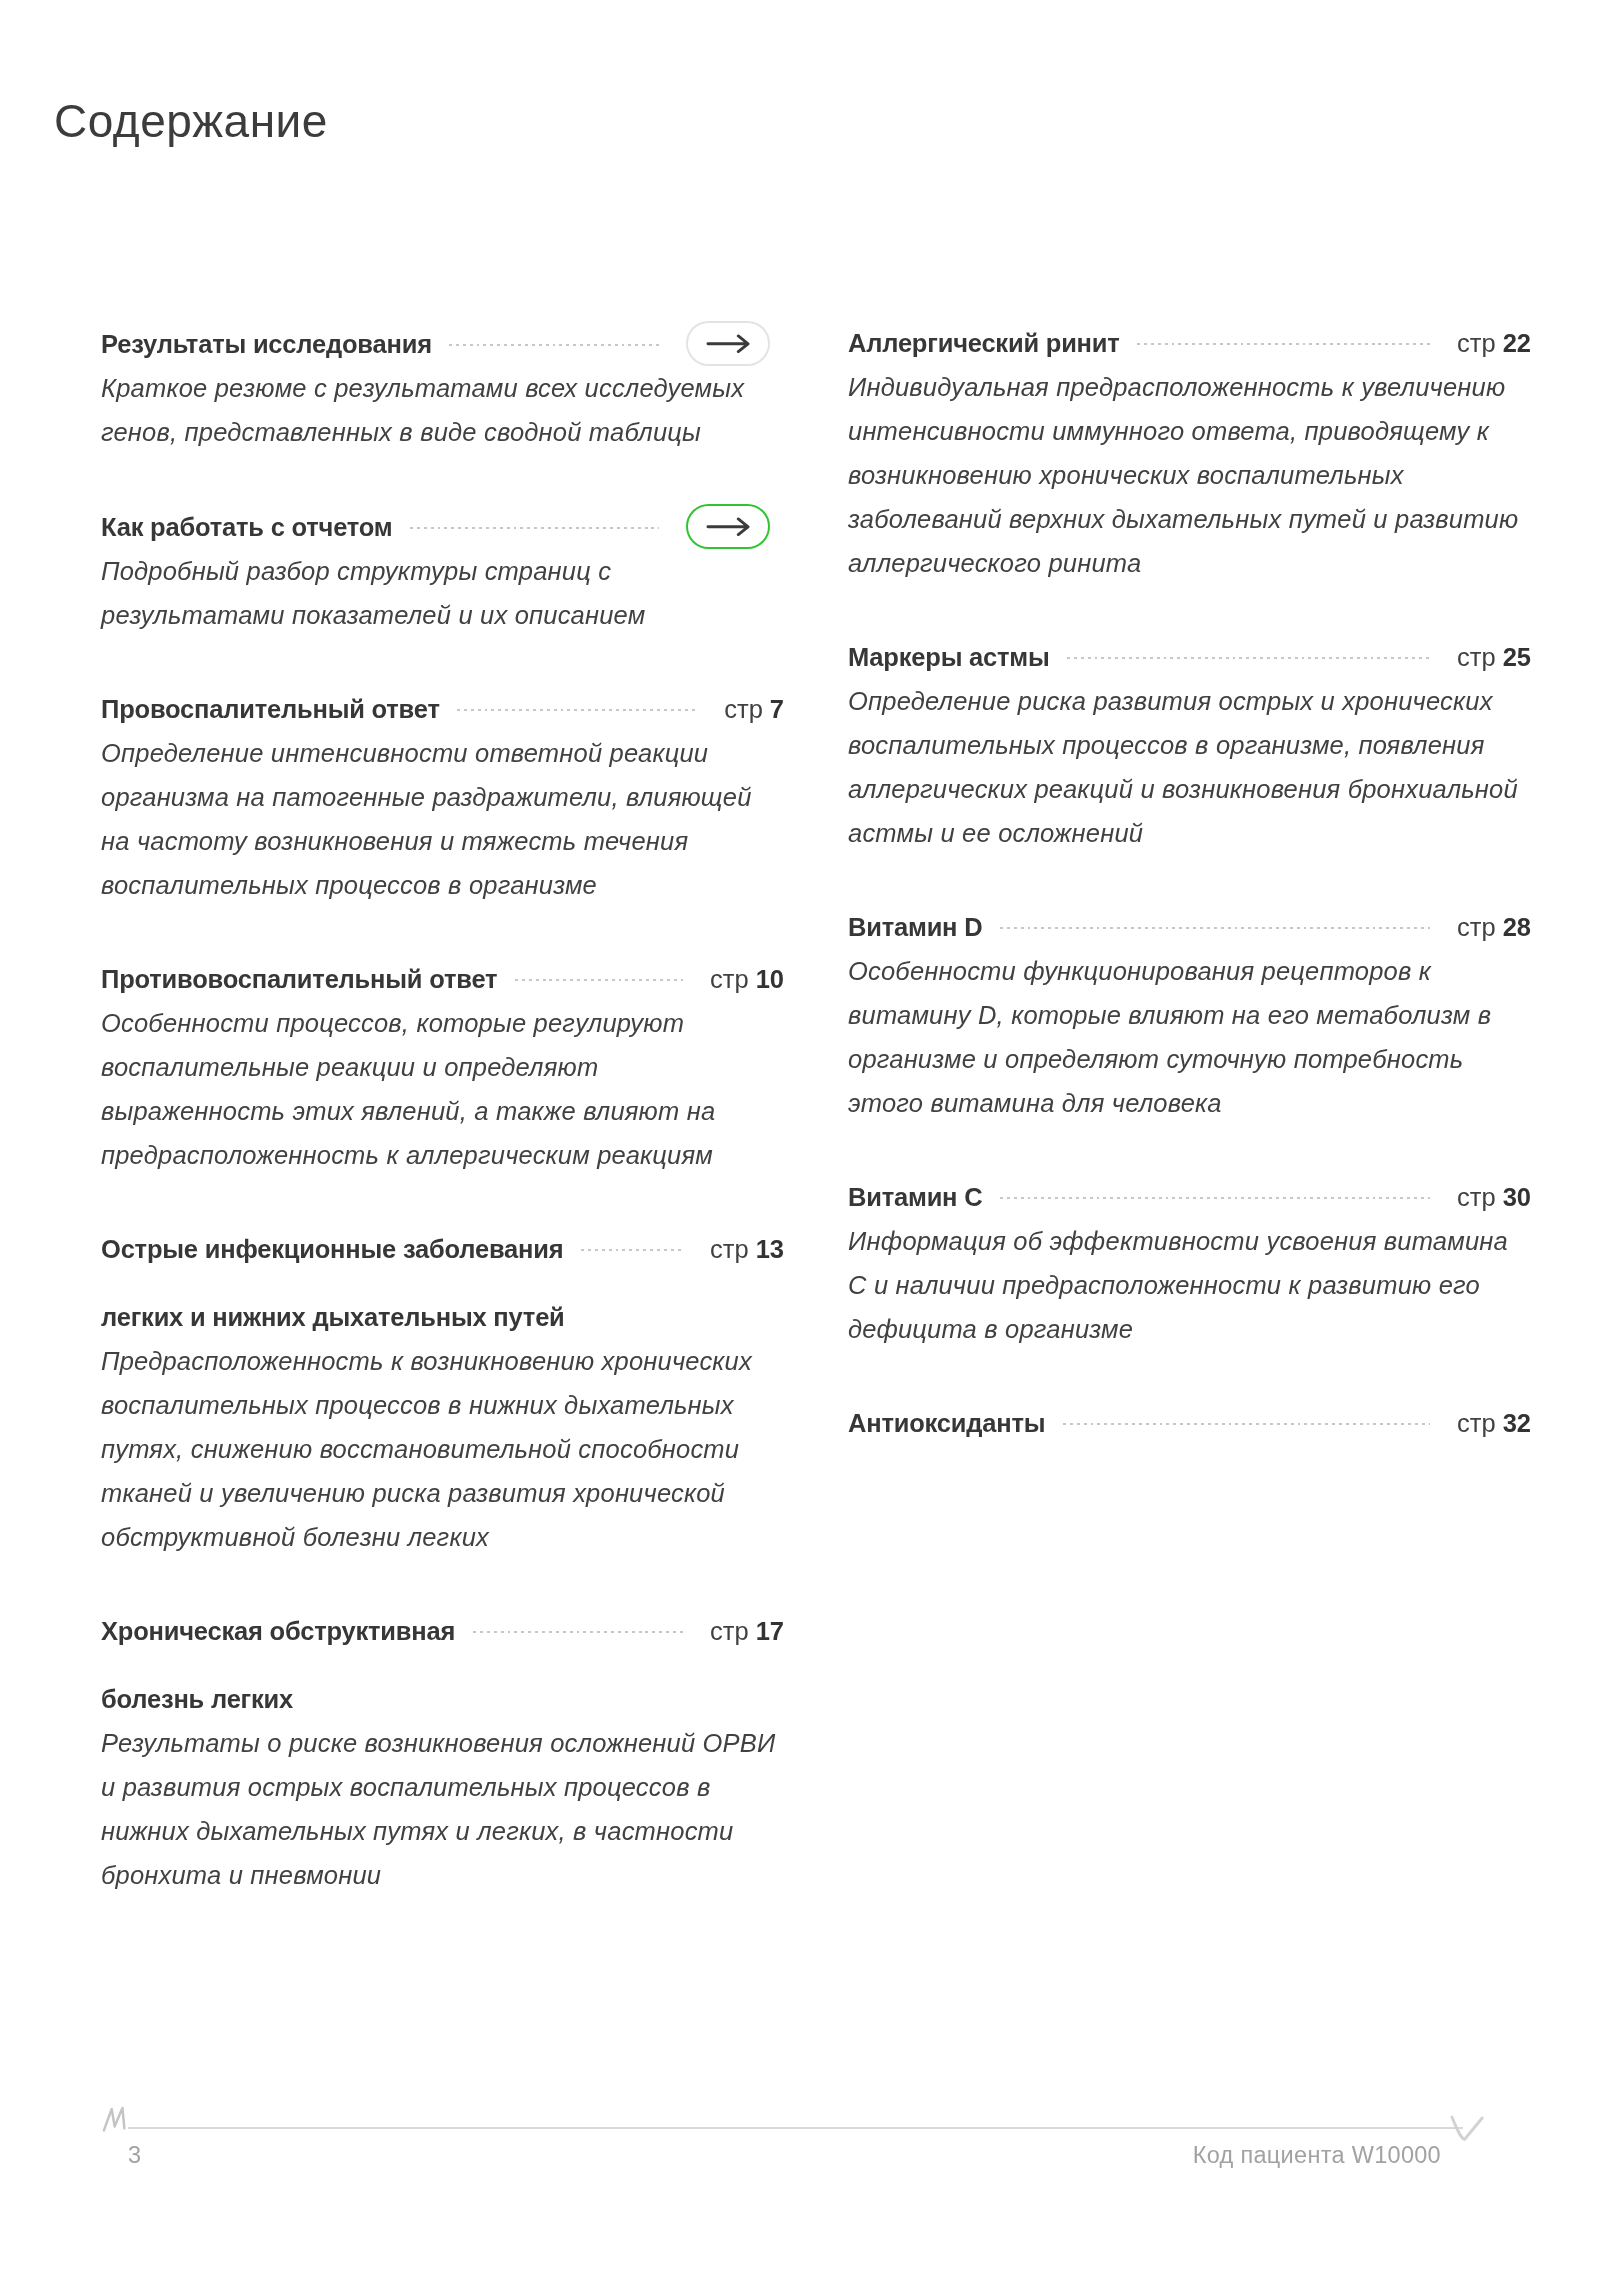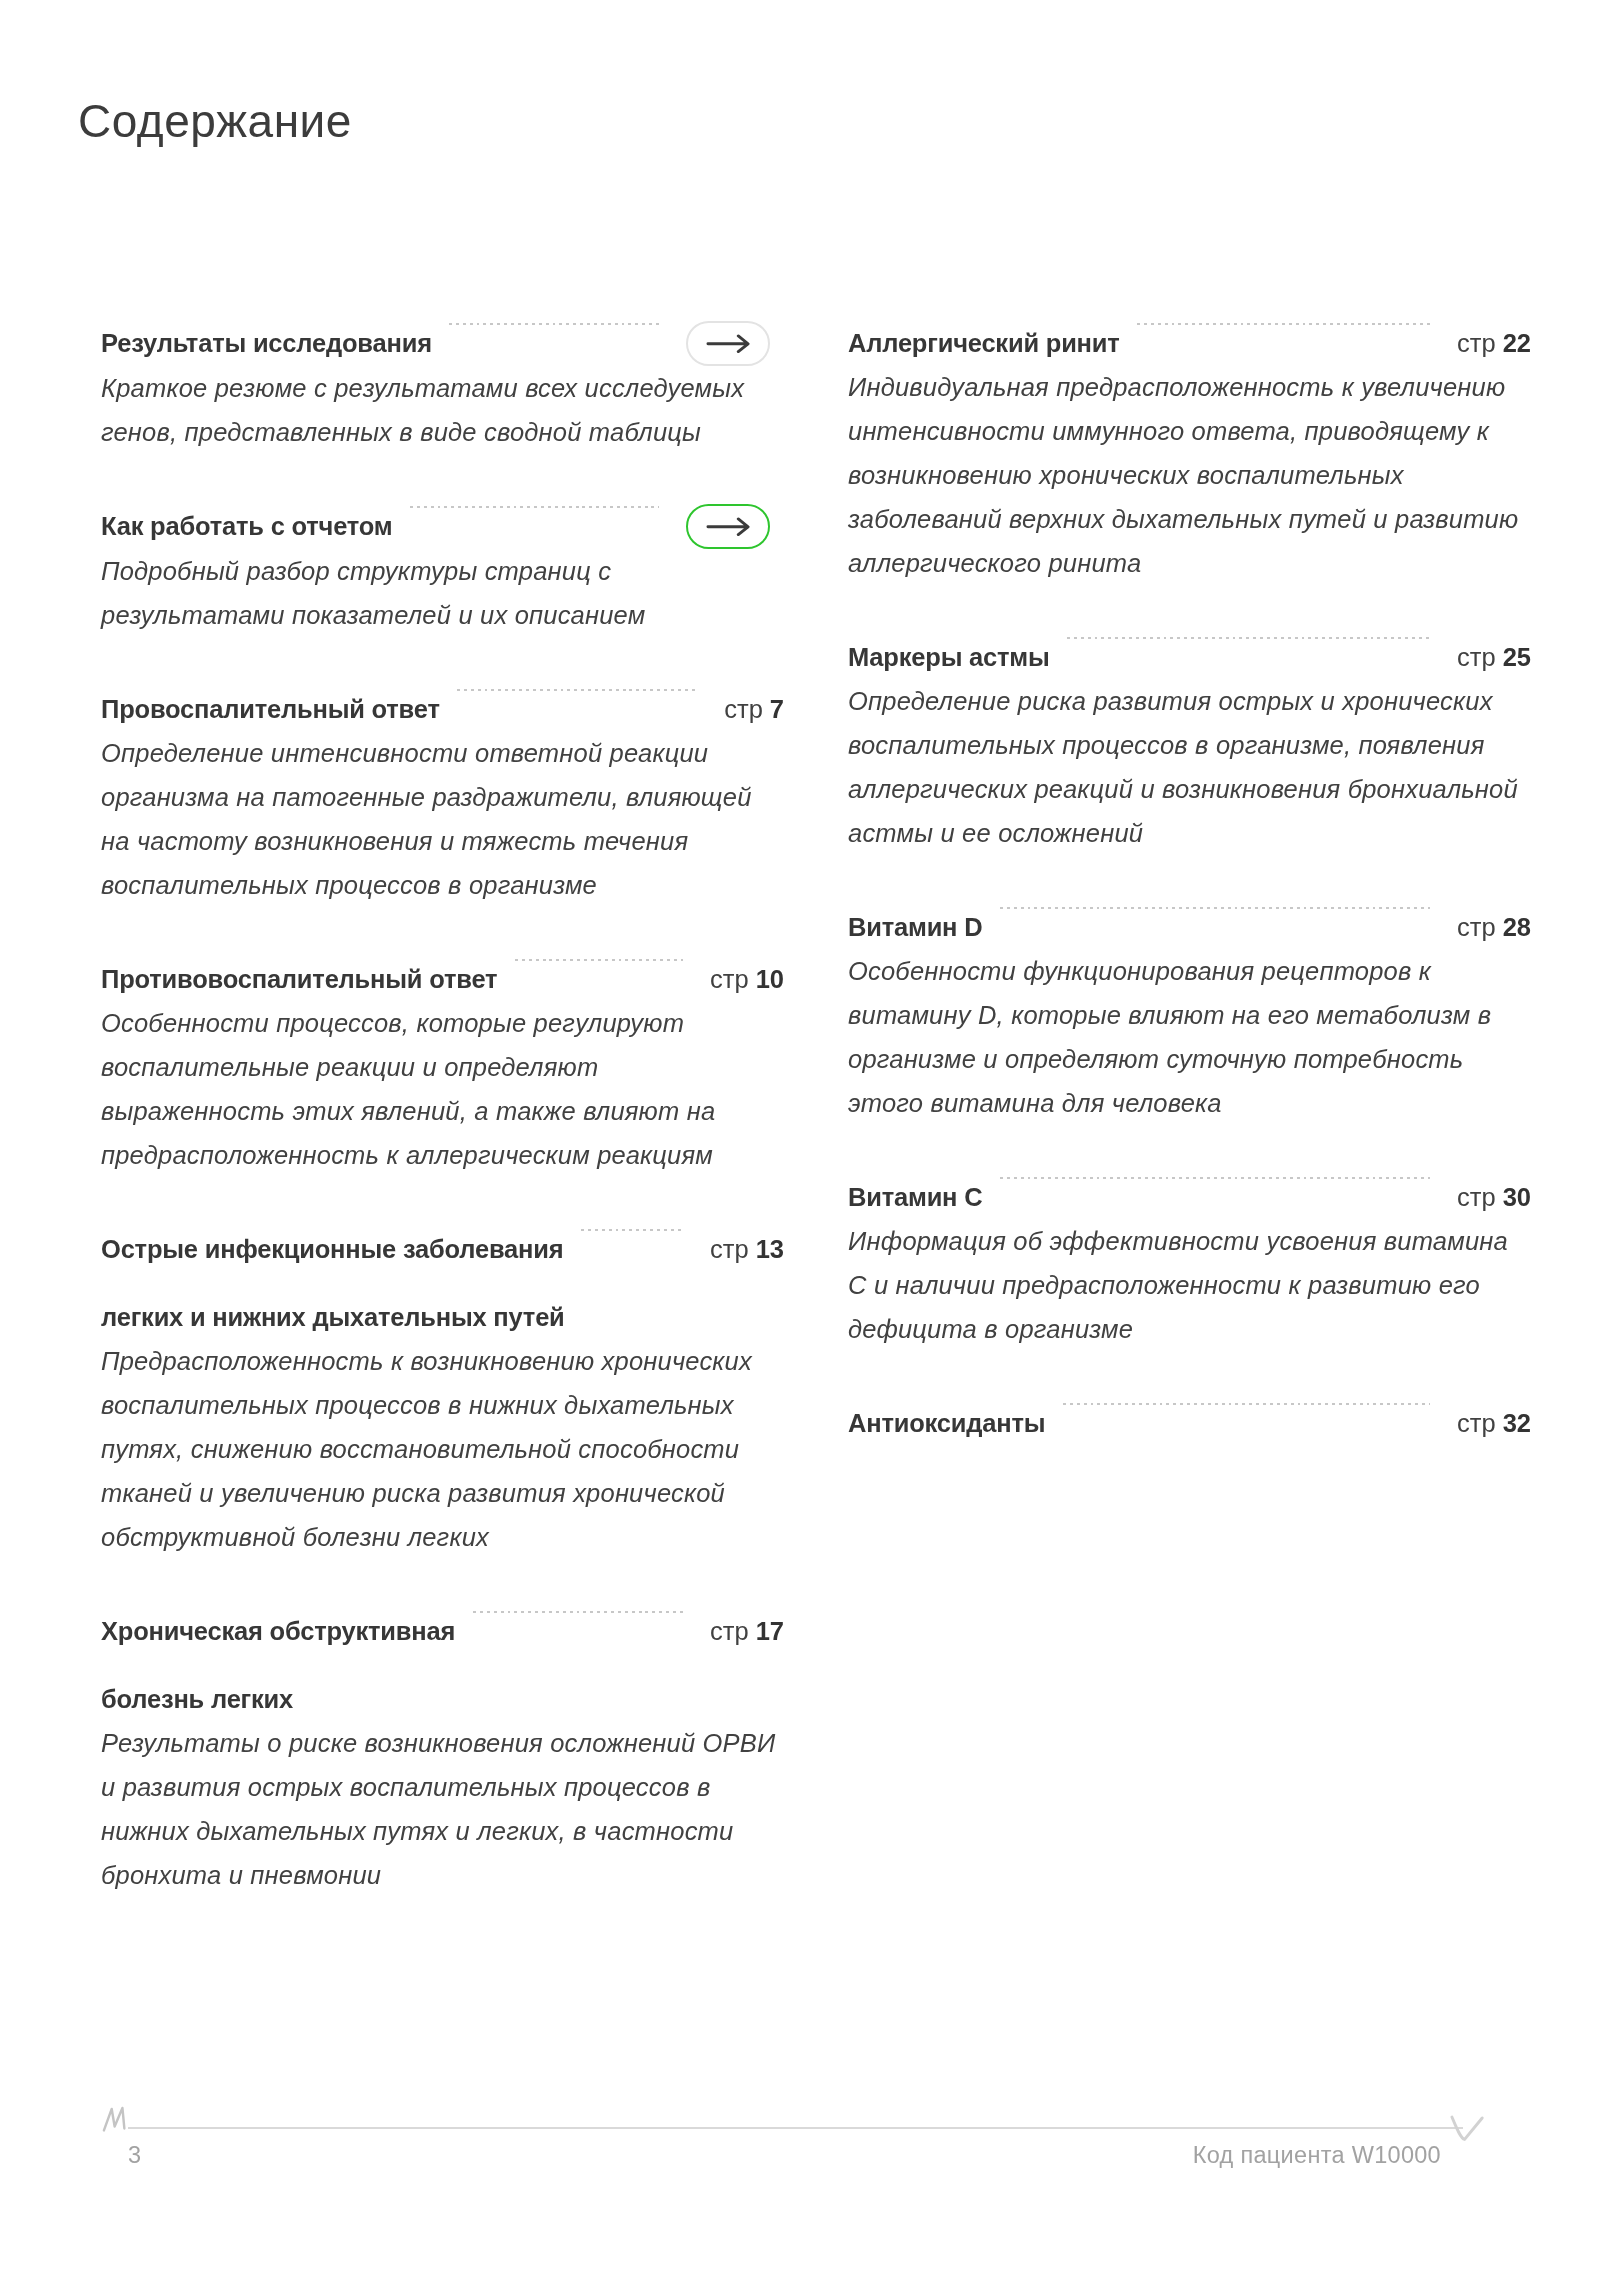--- a/index.html
+++ b/index.html
@@ -5,35 +5,36 @@
   html,body { margin:0; padding:0; }
   body {
     width:1621px; height:2271px;
     background:#ffffff;
     font-family:"Liberation Sans", sans-serif;
     color:#3f3f3f;
     position:relative;
     overflow:hidden;
   }
   .page-title {
-    margin:94px 0 0 78px;
+    margin:94px 0 0 54px;
     font-size:46px;
     font-weight:400;
     color:#3c3c3c;
     letter-spacing:0.5px;
   }
   .columns {
     display:flex;
     margin:173px 0 0 101px;
     gap:64px;
   }
   .col { width:683px; flex:0 0 auto; }
   .entry { margin-bottom:50px; }
   .entry-head {
     display:flex;
+    align-items:center;
     line-height:44px;
     cursor:pointer;
   }
   .entry-title, .entry-title2 {
     font-weight:700;
     font-size:25.5px;
     color:#373737;
     letter-spacing:-0.2px;
     white-space:nowrap;
   }

